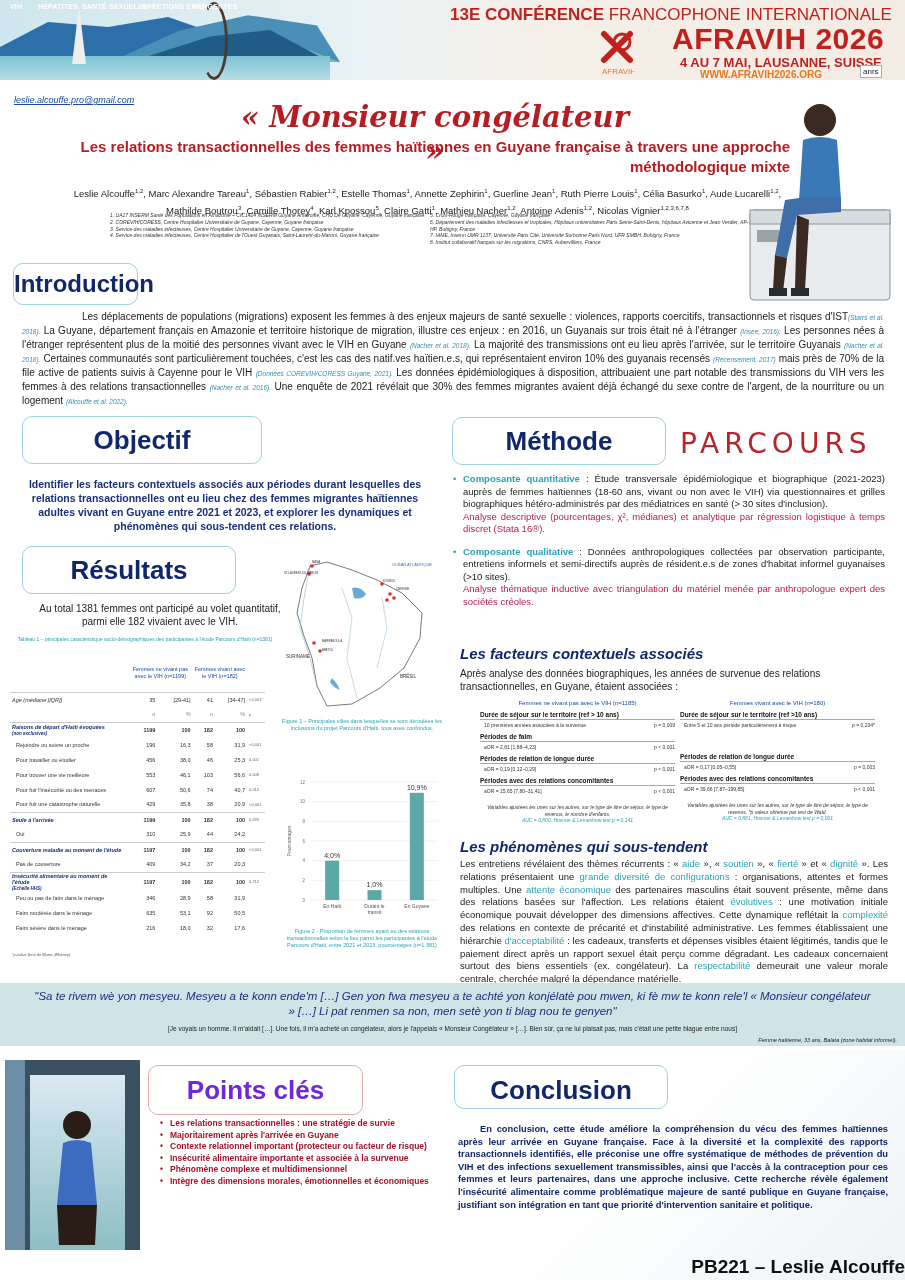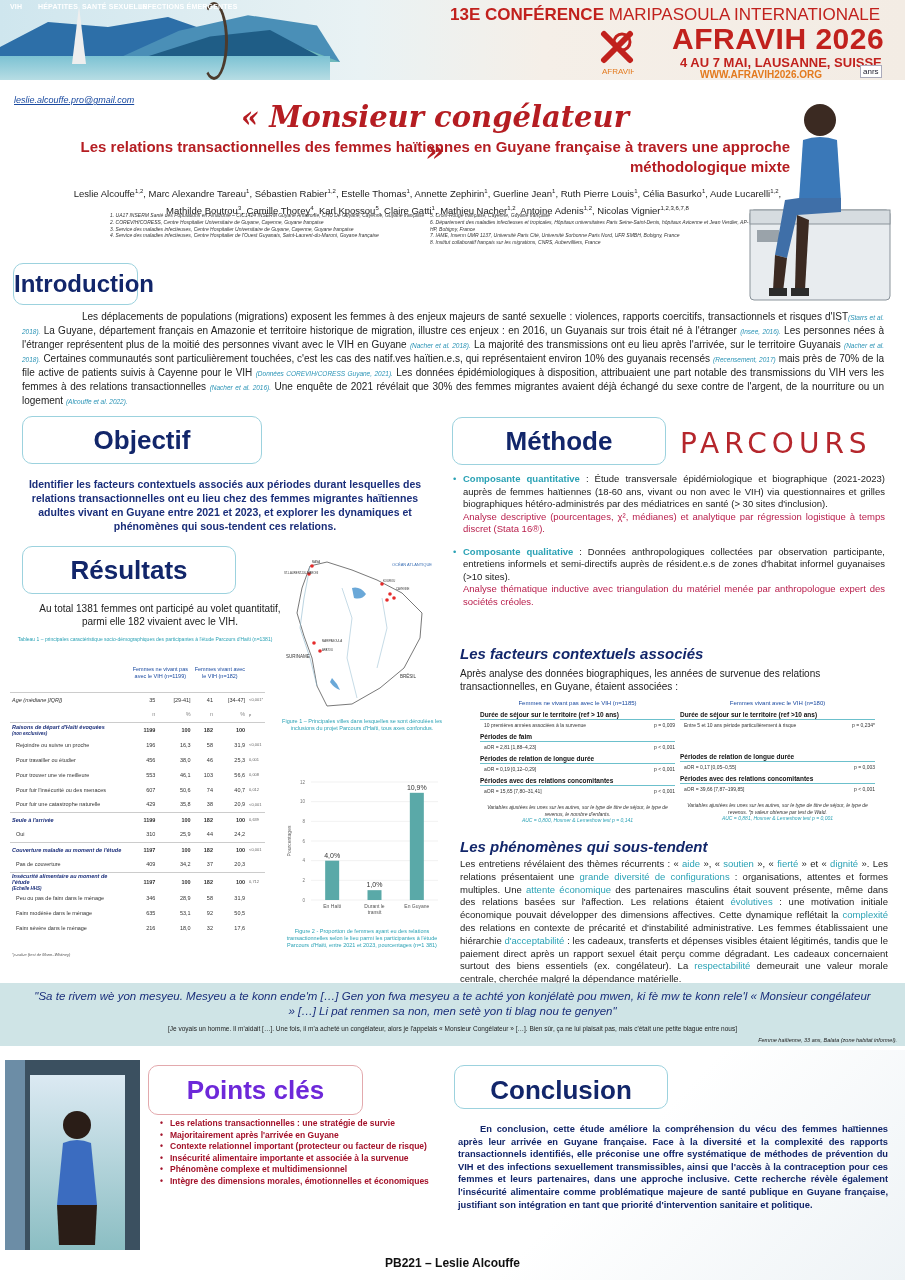--- a/index.html
+++ b/index.html
@@ -66,41 +66,41 @@
 .phen .hl{color:#2ba2b5;font-weight:normal}
 .quote{position:absolute;left:0;top:983px;width:905px;height:63px;background:#cfe4e6}
 .quote .kr{position:absolute;left:30px;top:6px;width:845px;text-align:center;font-size:11.5px;font-style:italic;color:#1a2e7a;line-height:15px}
 .quote .fr{position:absolute;left:20px;top:42px;width:865px;text-align:center;font-size:6.5px;color:#222}
 .quote .src{position:absolute;right:8px;top:54px;font-size:5.5px;font-style:italic;color:#222}
 .door{position:absolute;left:5px;top:1055px;width:145px;height:195px}
 .pts{position:absolute;left:158px;top:1118px;width:280px;font-size:8.5px;font-weight:bold;color:#a3122a;line-height:11.5px}
 .pts li{list-style:none;position:relative;padding-left:12px}
 .pts li:before{content:"•";position:absolute;left:2px}
 .concl{position:absolute;left:458px;top:1123px;width:430px;font-size:9.3px;font-weight:bold;color:#12266a;line-height:12.6px;text-align:justify;text-indent:22px}
-.footer{position:absolute;left:0;top:1256px;width:905px;text-align:center;font-size:12px;font-weight:bold;color:#111}
+.footer{position:absolute;left:0;top:1256px;width:905px;text-align:right;font-size:19px;font-weight:bold;color:#111}
 .bg-fade{position:absolute;left:450px;top:1050px;width:455px;height:230px;background:linear-gradient(135deg,#ffffff 40%,#eef3f6 100%);z-index:-1}
 </style>
 </head>
 <body>
 
 <div class="banner">
   <div class="mtn1"></div>
   <div class="mtn2"></div>
   <div class="mtn4"></div>
   <div class="mtn3"></div>
   <div class="water"></div>
   <div class="sail"></div>
   <div class="ring"></div>
   <span class="tag" style="left:10px">VIH</span>
   <span class="tag" style="left:38px">HÉPATITES</span>
   <span class="tag" style="left:82px">SANTÉ SEXUELLE</span>
   <span class="tag" style="left:140px">INFECTIONS ÉMERGENTES</span>
   <div class="conf" style="left:450px">
     <b>13E CONFÉRENCE</b>
-    <span>MARIPASOULA INTERNATIONALE</span>
+    <span>FRANCOPHONE INTERNATIONALE</span>
   </div>
   <div class="afra" style="left:672px">AFRAVIH 2026</div>
   <div class="dates" style="left:680px">4 AU 7 MAI, LAUSANNE, SUISSE</div>
   <div class="url" style="left:700px">WWW.AFRAVIH2026.ORG</div>
   <div class="anrs" style="left:860px">anrs</div>
   <svg class="logo" style="left:600px" viewBox="0 0 34 46">
     <path d="M4 4 L30 30 M30 4 L4 30" stroke="#c1211d" stroke-width="6" fill="none" stroke-linecap="round"></path>
     <circle cx="22" cy="12" r="8" fill="none" stroke="#c1211d" stroke-width="3"></circle>
     <text x="2" y="44" font-size="8" fill="#e37a1e" font-family="Liberation Sans, sans-serif">AFRAVIH</text>
   </svg>

